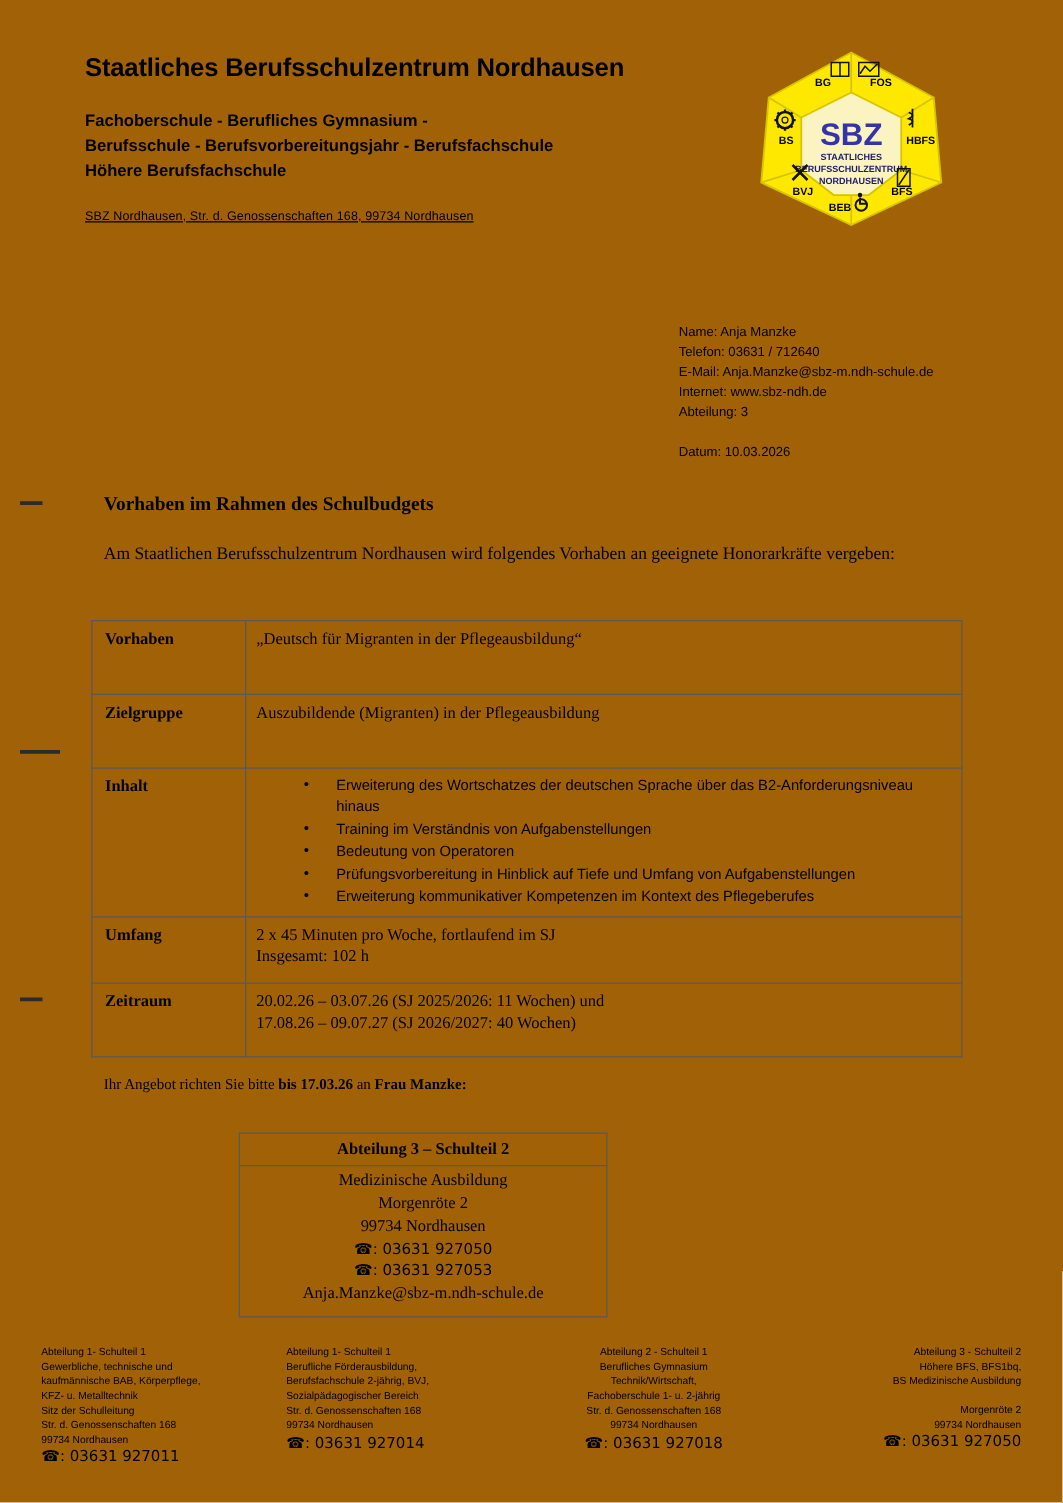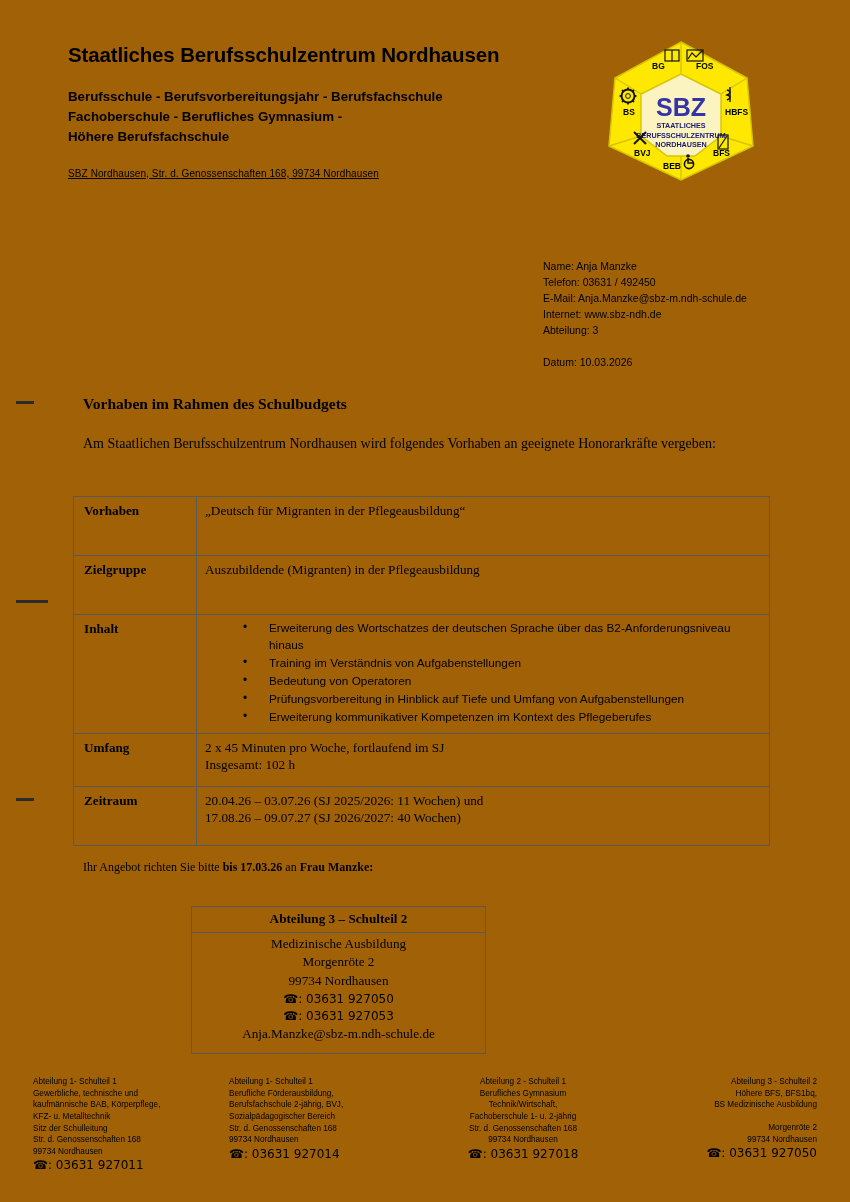--- a/index.html
+++ b/index.html
@@ -200,22 +200,22 @@
 
 <div class="page">
 
   <div class="fold-tick" id="tick-1"></div>
   <div class="fold-tick" id="tick-2"></div>
   <div class="fold-tick" id="tick-3"></div>
 
   <div class="letterhead">
     <div class="school-title">Staatliches Berufsschulzentrum Nordhausen</div>
     <div class="school-types">
+      <div>Fachoberschule - Berufliches Gymnasium -</div>
       <div>Berufsschule - Berufsvorbereitungsjahr - Berufsfachschule</div>
-      <div>Fachoberschule - Berufliches Gymnasium -</div>
       <div>Höhere Berufsfachschule</div>
     </div>
     <div class="return-address">SBZ Nordhausen, Str. d. Genossenschaften 168, 99734 Nordhausen</div>
   </div>
 
   <div class="logo-wrap">
     <svg viewBox="0 0 160 150" xmlns="http://www.w3.org/2000/svg">
 
       <polygon points="80,6 146,42 152,110 80,144 8,110 14,42" fill="#ffe800" stroke="#d6c400" stroke-width="1.5"></polygon>
 
@@ -284,21 +284,21 @@
           <circle cx="0" cy="2" r="4.6" fill="none" stroke="#111" stroke-width="1.6"></circle>
           <circle cx="-1" cy="-6" r="1.8"></circle>
           <path d="M -1 -4 L -1 1 L 5 1" stroke="#111" stroke-width="1.6" fill="none"></path>
         </g>
       </g>
     </svg>
   </div>
 
   <div class="contact-block">
     <div>Name: Anja Manzke</div>
-    <div>Telefon: 03631 / 492450</div>
+    <div>Telefon: 03631 / 712640</div>
     <div>E-Mail: Anja.Manzke@sbz-m.ndh-schule.de</div>
     <div>Internet: www.sbz-ndh.de</div>
     <div>Abteilung: 3</div>
     <div class="date-line">Datum: 10.03.2026</div>
   </div>
 
   <div class="doc-heading">Vorhaben im Rahmen des Schulbudgets</div>
   <div class="intro">Am Staatlichen Berufsschulzentrum Nordhausen wird folgendes Vorhaben an geeignete Honorarkräfte vergeben:</div>
 
   <table class="vorhaben">
@@ -326,21 +326,21 @@
       <tr class="row-umfang">
         <td class="label">Umfang</td>
         <td>
           <span class="cell-line">2 x 45 Minuten pro Woche, fortlaufend im SJ</span>
           <span class="cell-line">Insgesamt: 102 h</span>
         </td>
       </tr>
       <tr class="row-zeitraum">
         <td class="label">Zeitraum</td>
         <td>
-          <span class="cell-line">20.04.26 – 03.07.26 (SJ 2025/2026: 11 Wochen) und</span>
+          <span class="cell-line">20.02.26 – 03.07.26 (SJ 2025/2026: 11 Wochen) und</span>
           <span class="cell-line">17.08.26 – 09.07.27 (SJ 2026/2027: 40 Wochen)</span>
         </td>
       </tr>
     </tbody>
   </table>
 
   <div class="closing">
     <span>Ihr Angebot richten Sie bitte </span><b>bis 17.03.26</b><span> an </span><b>Frau Manzke:</b>
   </div>
 

